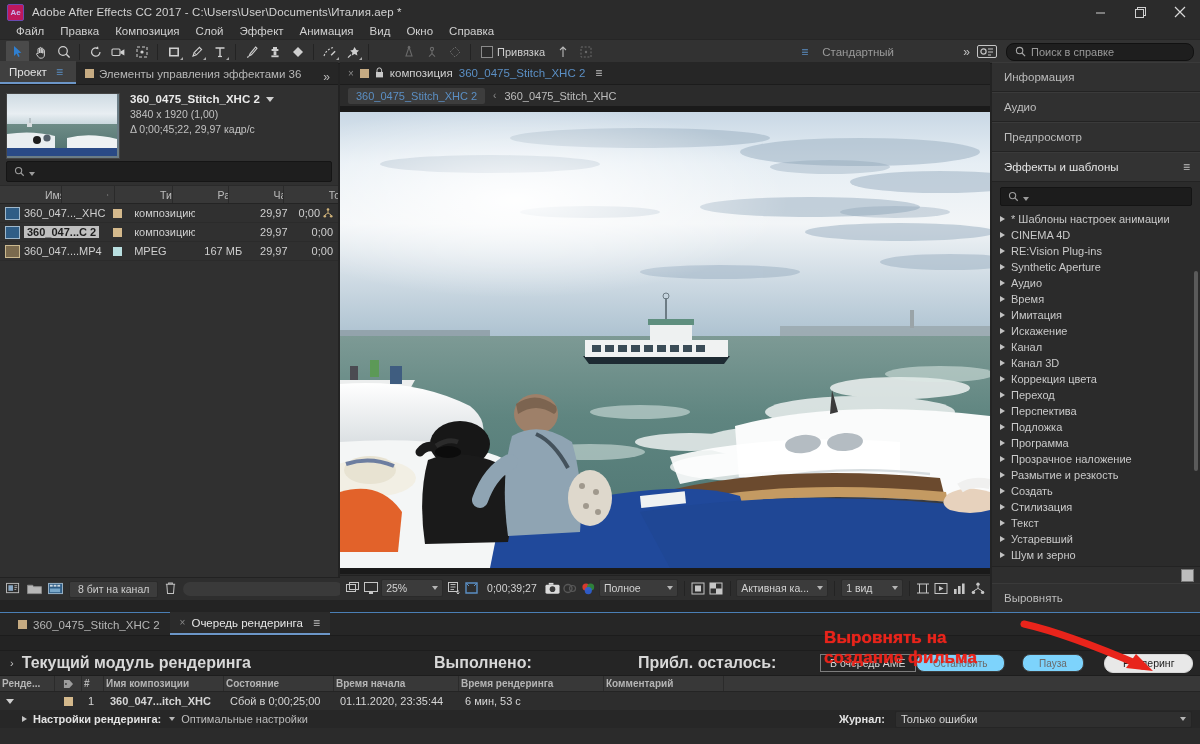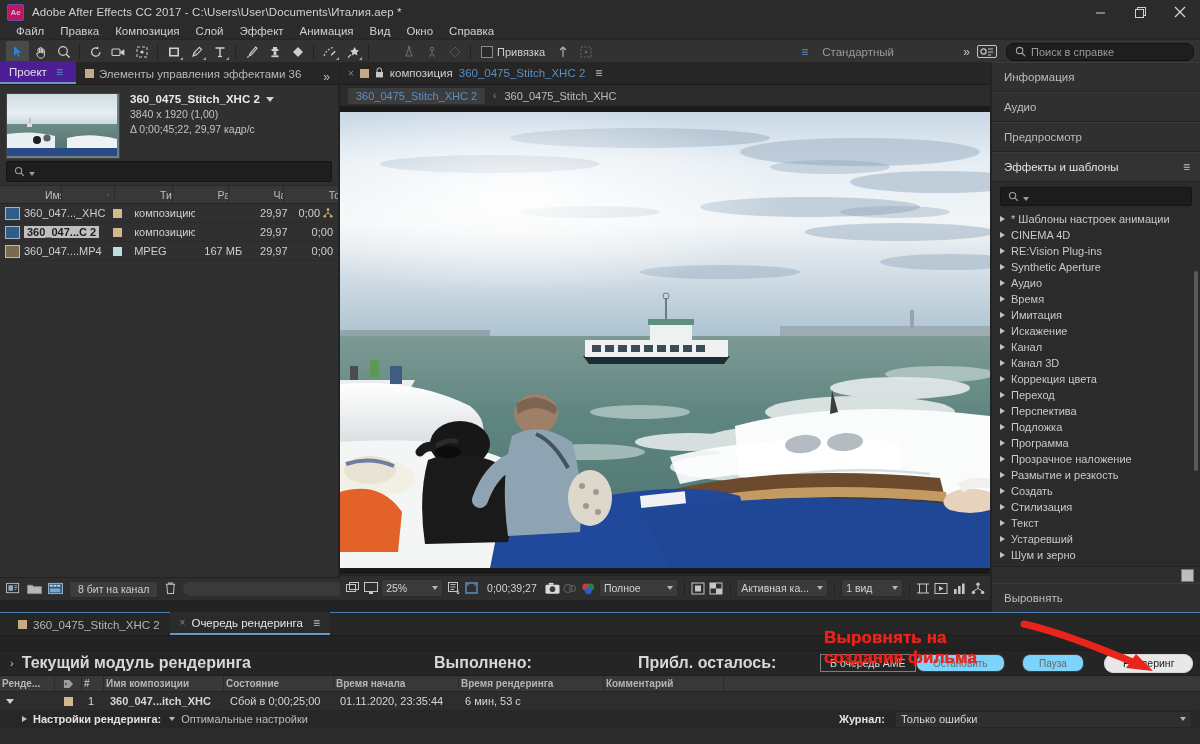--- a/index.html
+++ b/index.html
@@ -36,21 +36,21 @@
   .ws-default{color:#3f8fd0;font-size:16px;padding:0 6px;margin-top:43px;}
   .ws-std{color:#9a9a9a;font-size:11.5px;padding:0 10px;}
   .hamb{color:#5b8fc4;font-size:12px;padding:0 4px;}
   .chevrons{color:#c3c3c3;font-size:12px;padding:0 4px;}
   .srchbar{display:flex;align-items:center;gap:5px;width:170px;height:16px;background:#1e1e1e;border:1px solid #111;border-radius:8px;padding:0 8px;color:#9a9a9a;font-size:11px;margin-left:6px;}
 
   
   .project{position:absolute;left:0;top:62px;width:338px;height:538px;background:#303030;}
   .panel-tabs{display:flex;align-items:flex-end;height:22px;background:#262626;border-bottom:1px solid #1c1c1c;}
   .ptab{display:flex;align-items:center;gap:5px;height:21px;padding:0 9px;font-size:11.5px;color:#b8b8b8;}
-  .ptab.active{background:#4c1d95;color:#e2e2e2;border-bottom:2px solid #6c96c8;}
+  .ptab.active{background:#404040;color:#e2e2e2;border-bottom:2px solid #6c96c8;}
   .ptab .swatch{width:9px;height:9px;background:#c6ab82;}
   .tabs-more{margin-left:auto;padding-right:8px;color:#bbb;font-size:12px;}
 
   .proj-head{display:flex;padding:8px 6px 4px 6px;height:72px;box-sizing:border-box;}
   .thumb{width:112px;height:64px;border:1px solid #444;position:relative;overflow:hidden;background:#6b7d86;}
   .proj-meta{margin-left:10px;color:#d6d6d6;}
   .proj-meta .nm{font-size:11.5px;font-weight:bold;color:#eaeaea;display:flex;align-items:center;gap:6px;}
   .proj-meta .cav{font-size:10.5px;color:#c0c0c0;margin-top:3px;}
   .caret-dn{width:0;height:0;border-left:4px solid transparent;border-right:4px solid transparent;border-top:5px solid #cfcfcf;}
 

